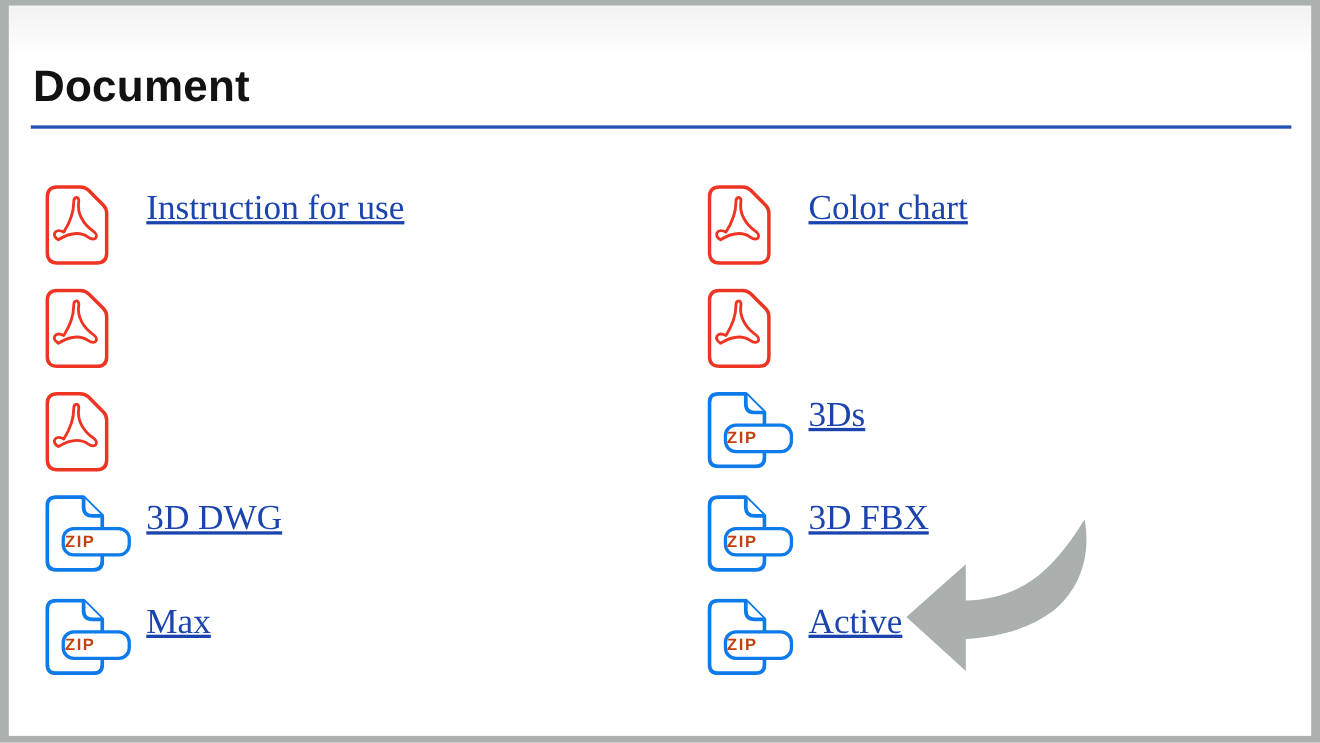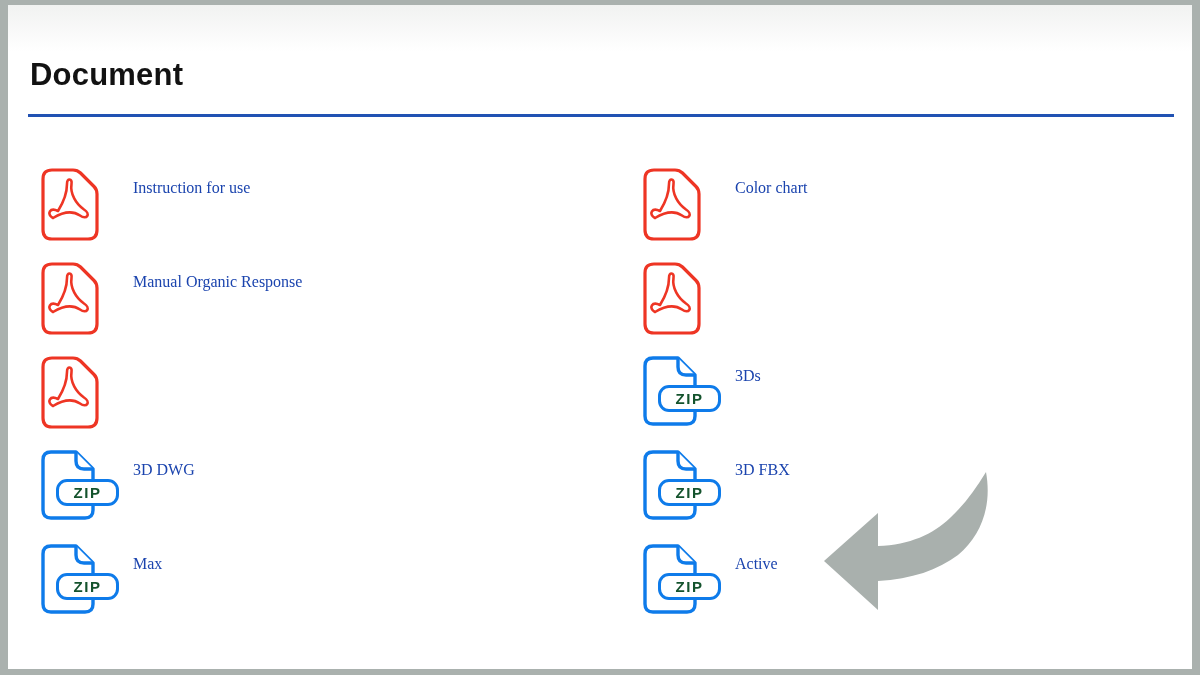--- a/index.html
+++ b/index.html
@@ -7,49 +7,49 @@
   .frame{
     box-sizing:border-box;width:1200px;height:675px;
     background:#aab1ae;padding:5px 8px 6px 8px;
   }
   .page{
     position:relative;width:100%;height:100%;
     background:linear-gradient(180deg,#f1f2f1 0%,#ffffff 7%,#ffffff 100%);
   }
   .page-title{
     position:absolute;left:22px;top:52px;margin:0;
-    font-size:31px;font-weight:700;color:#121212;letter-spacing:.2px;
+    font-size:40px;font-weight:700;color:#121212;letter-spacing:.2px;
     font-family:"Liberation Sans",sans-serif;
     text-align:center;
   }
   .title-rule{
     position:absolute;left:20px;right:18px;top:109px;height:3px;
     background:#2152b3;
   }
   .doc-list{position:absolute;top:163px;width:570px;}
   .doc-list.left{left:33px;}
   .doc-list.right{left:635px;}
   .doc-item{
     display:flex;align-items:flex-start;height:94px;cursor:pointer;
   }
   .icon-wrap{flex:0 0 92px;position:relative;}
   .doc-label{
     max-width:390px;padding-top:1px;
     font-family:"Liberation Serif",serif;
-    font-size:16px;line-height:38px;color:#1b44ae;
+    font-size:32px;line-height:38px;color:#1b44ae;text-decoration:underline;
   }
   
   .zip-wrap{width:82px;height:70px;}
   .zip-badge{
     position:absolute;left:15px;top:29px;
     box-sizing:border-box;width:63px;height:27px;
     background:#ffffff;border:3px solid #0e7bea;border-radius:11px;
-    display:flex;align-items:center;justify-content:center;
+    display:flex;align-items:center;
     font-family:"Liberation Sans",sans-serif;
-    font-size:15px;font-weight:700;letter-spacing:1.5px;color:#14532d;
+    font-size:15px;font-weight:700;letter-spacing:1.5px;color:#c2410c;
   }
   .arrow-annotation{position:absolute;left:808px;top:462px;}
 </style>
 </head>
 <body>
 
 <div class="frame">
   <div class="page">
 
     <h1 class="page-title">Document</h1>
@@ -67,21 +67,20 @@
         <span class="doc-label">Instruction for use</span>
       </div>
       <div class="doc-item">
   <span class="icon-wrap">
     <svg width="58" height="73" viewBox="0 0 58 73" fill="none" xmlns="http://www.w3.org/2000/svg">
       <path d="M11 2 H32 Q36.5 2 39.5 5 L53 18.5 Q56 21.5 56 26 V62 Q56 71 47 71 H11 Q2 71 2 62 V11 Q2 2 11 2 Z" stroke="#ee3524" stroke-width="3.2" stroke-linejoin="round" fill="#ffffff"></path>
       <path d="M12 50 C5 46 9 39 17 43 C22 35 26 26 26 16 C26 10 31.5 10 30.5 16 C29 26 35 36 43 41.5 C50 46 46 52.5 39 47.5 C31 42 21 44.5 12 50" stroke="#ee3524" stroke-width="2.6" stroke-linecap="round" stroke-linejoin="round" fill="none"></path>
     </svg>
   </span>
 
-        <span class="doc-label">Manual Organic Response</span>
       </div>
       <div class="doc-item">
   <span class="icon-wrap">
     <svg width="58" height="73" viewBox="0 0 58 73" fill="none" xmlns="http://www.w3.org/2000/svg">
       <path d="M11 2 H32 Q36.5 2 39.5 5 L53 18.5 Q56 21.5 56 26 V62 Q56 71 47 71 H11 Q2 71 2 62 V11 Q2 2 11 2 Z" stroke="#ee3524" stroke-width="3.2" stroke-linejoin="round" fill="#ffffff"></path>
       <path d="M12 50 C5 46 9 39 17 43 C22 35 26 26 26 16 C26 10 31.5 10 30.5 16 C29 26 35 36 43 41.5 C50 46 46 52.5 39 47.5 C31 42 21 44.5 12 50" stroke="#ee3524" stroke-width="2.6" stroke-linecap="round" stroke-linejoin="round" fill="none"></path>
     </svg>
   </span>
 
       </div>

